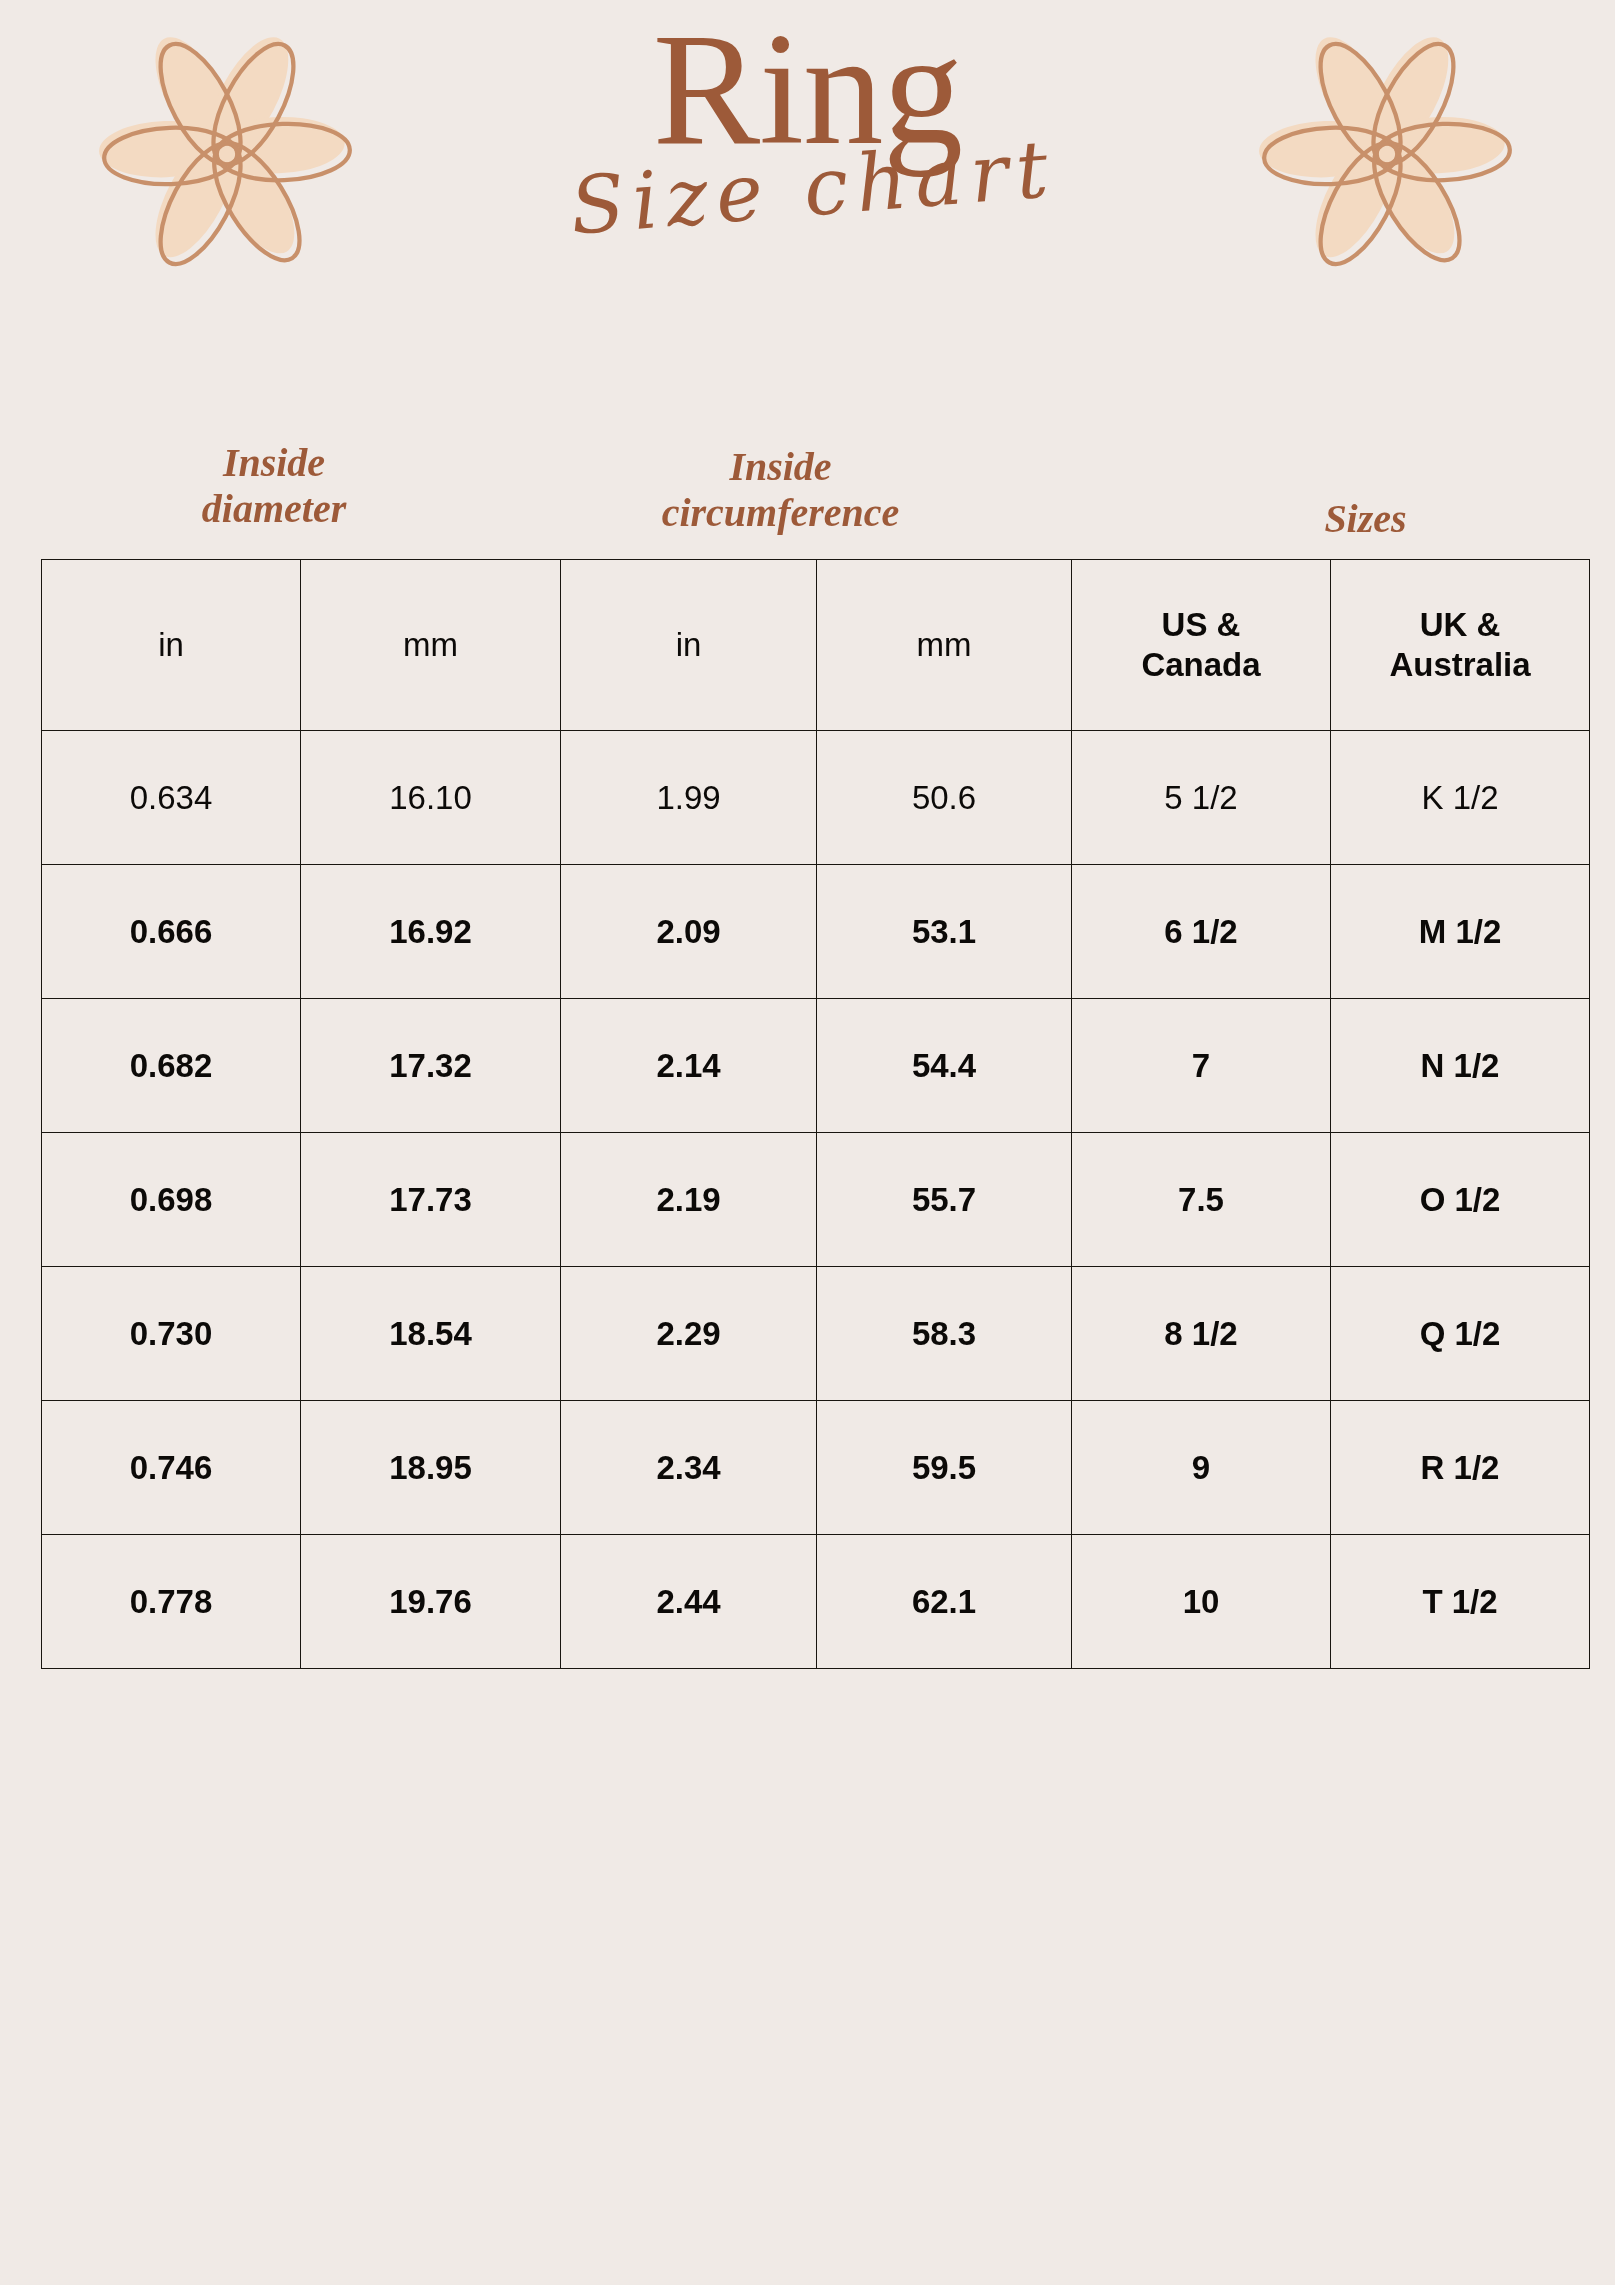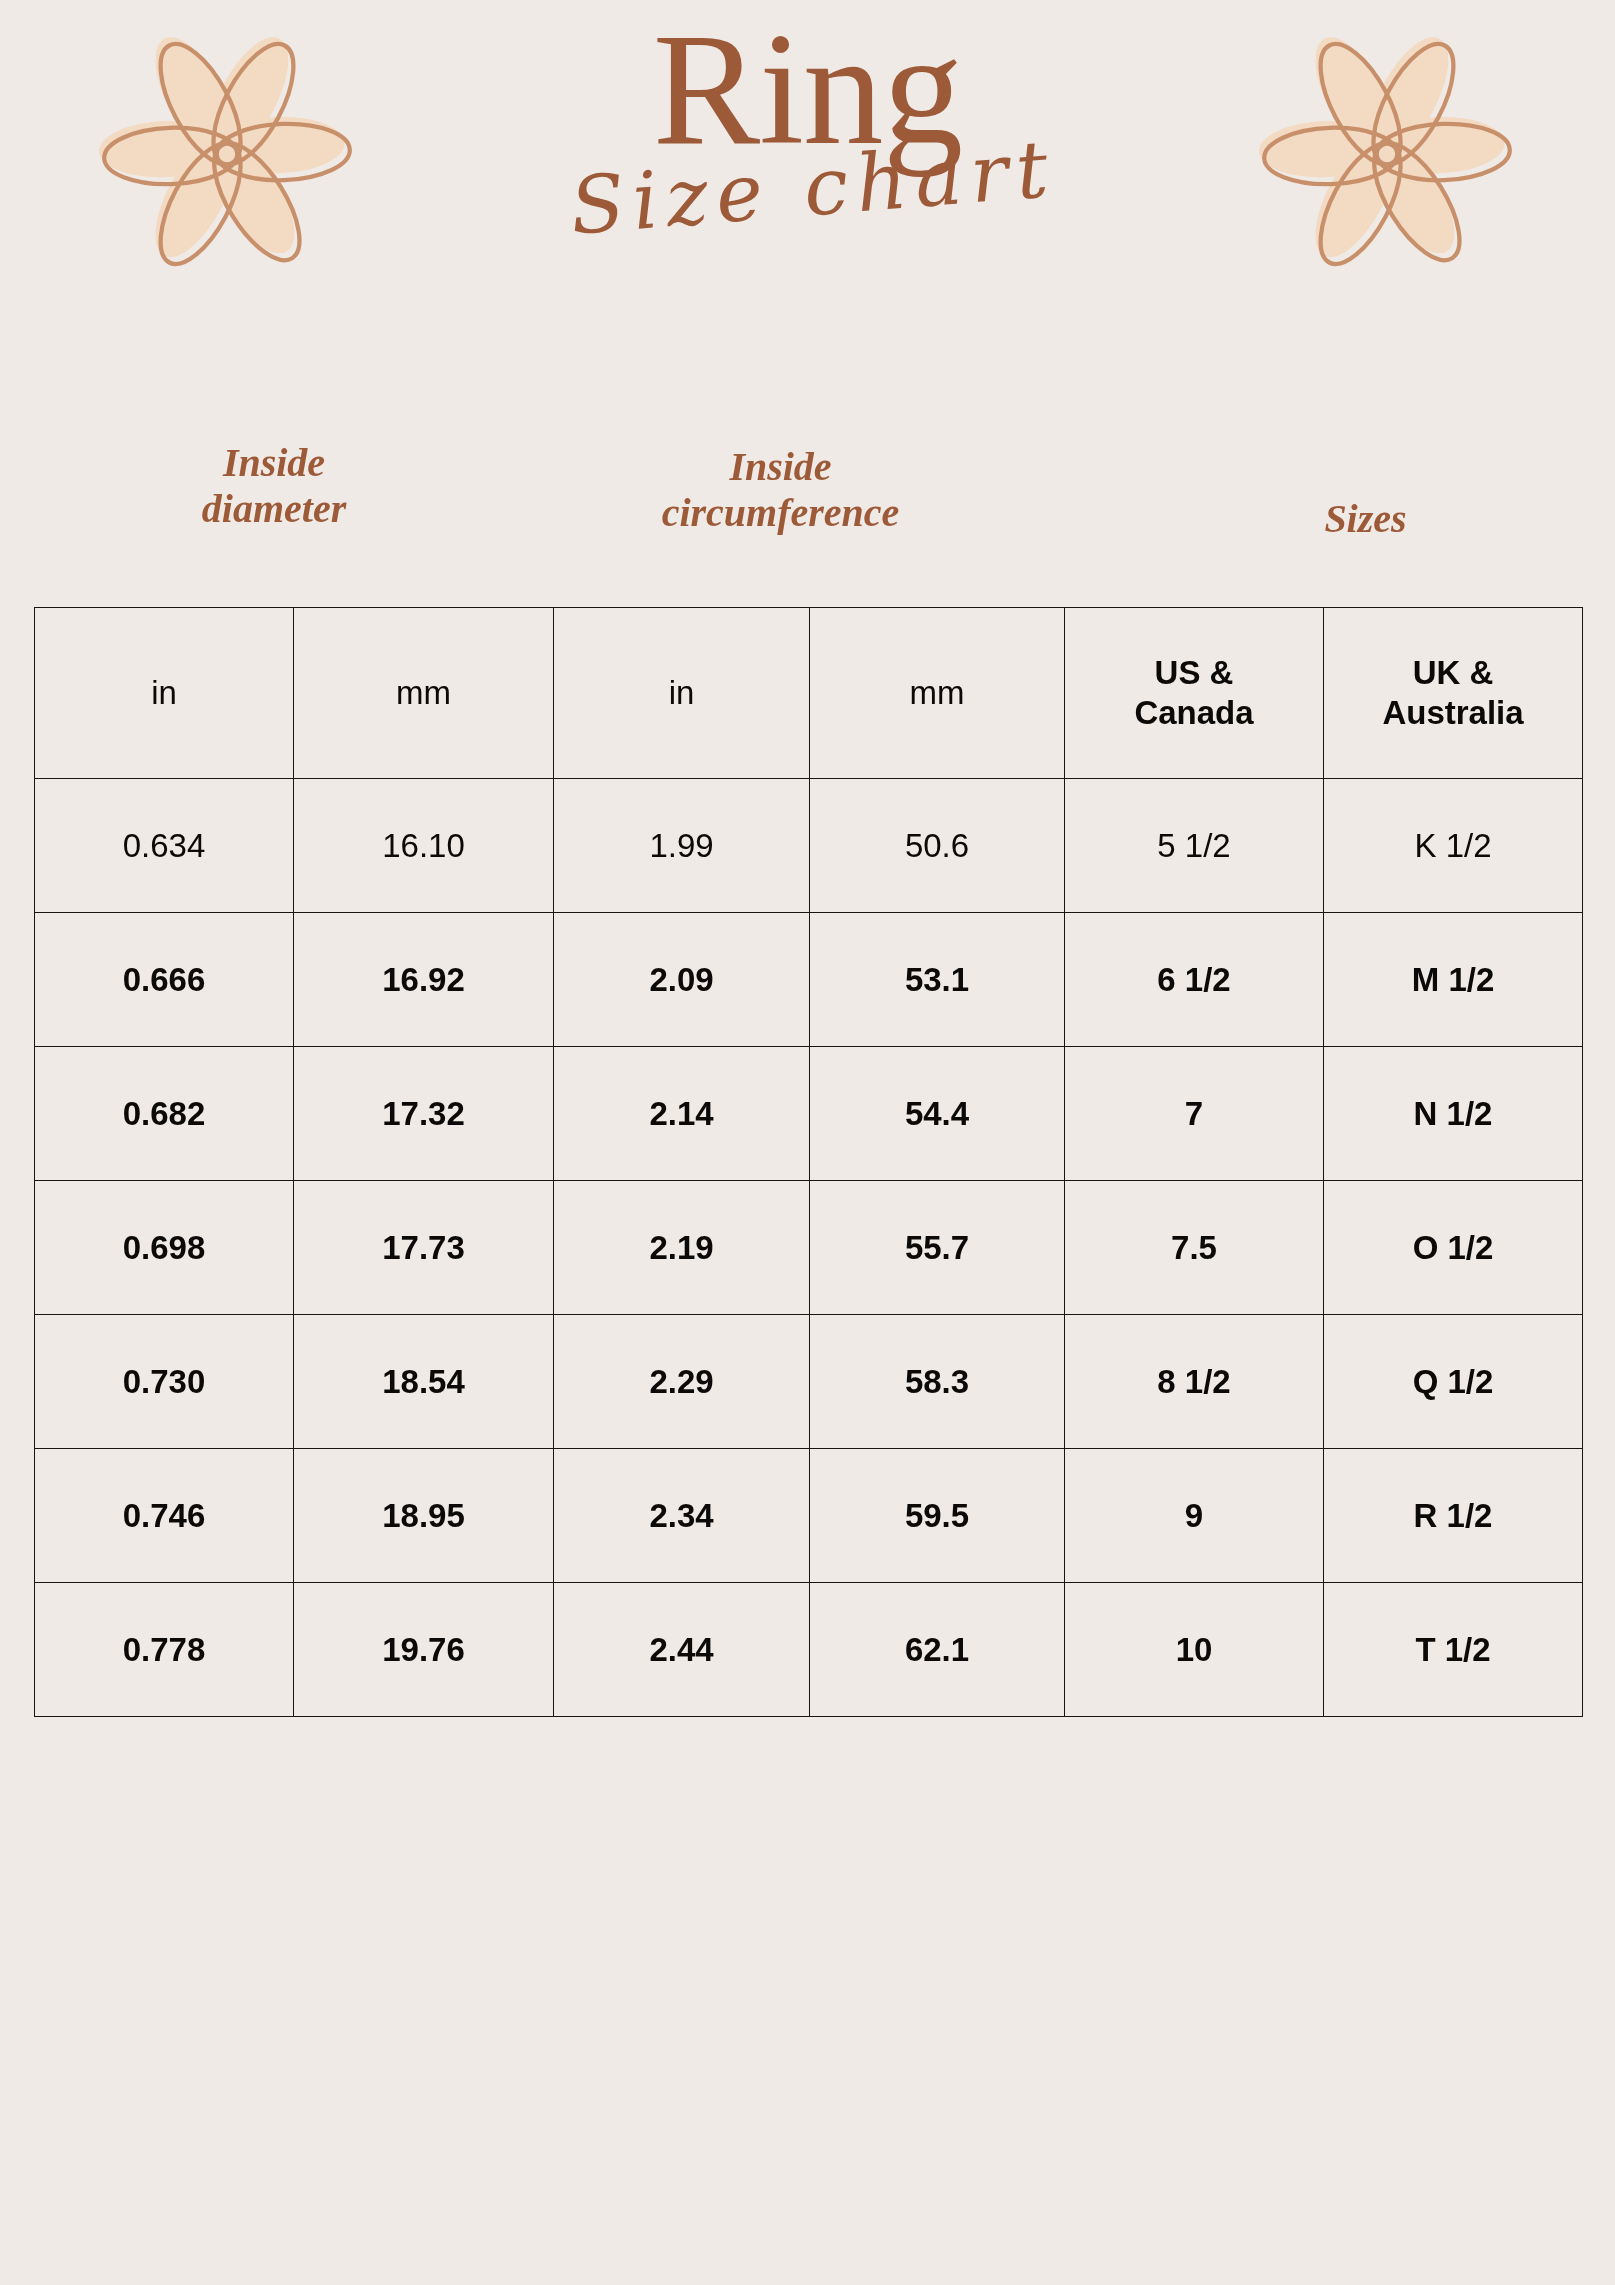--- a/index.html
+++ b/index.html
@@ -80,26 +80,25 @@
     color: #9d5a39;
     text-align: center;
   }
   #gh-diameter { left: 55px;  top: 18.3px;  width: 356px; }
   #gh-circumference { left: 557px; top: 22px; width: 365px; }
   #gh-sizes { left: 1119px; top: 74px; width: 411px; }
 
   
   table.size-table {
     position: absolute;
-    left: 34px;
+    left: 41px;
     top: 559px;
     width: 1547px;
     border-collapse: collapse;
     table-layout: fixed;
-    margin-top: 48px;
   }
   table.size-table td {
     border: 1.8px solid #191510;
     text-align: center;
     vertical-align: middle;
     color: #0c0a08;
     font-size: 33px;
     font-family: "Liberation Sans", sans-serif;
     padding: 0;
   }

